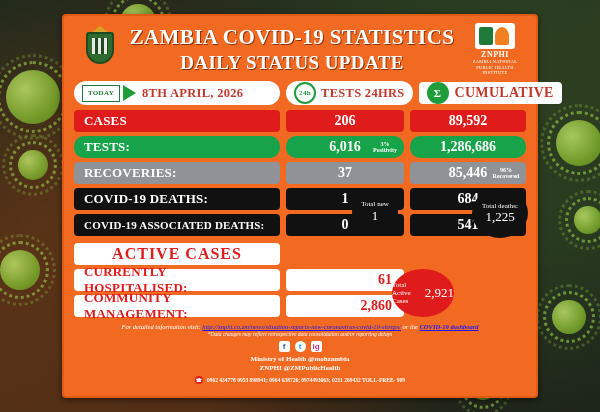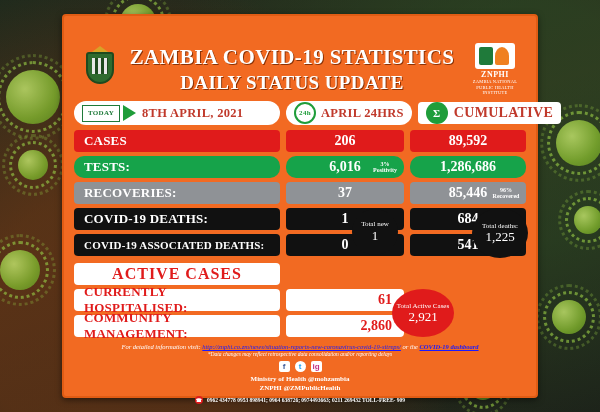--- a/index.html
+++ b/index.html
@@ -38,21 +38,21 @@
   .v7{ width:36px;height:36px; left:120px;top:4px;}
   .v8{ width:26px;height:26px; left:470px;top:374px;}
 
   
   .card {
     position:absolute; left:62px; top:14px; width:476px; height:384px;
     background:#f26a22;
     border:2px solid #e05c14;
     border-radius:4px;
     box-shadow:0 2px 6px rgba(0,0,0,.5);
-    padding:24px 10px;
+    padding:4px 10px;
   }
 
   
   .hdr { display:flex; align-items:center; justify-content:space-between; height:58px;}
   .crest{ width:40px; height:46px; position:relative; flex:0 0 40px; margin-left:6px;}
   .crest .shield{
     position:absolute; left:6px; top:6px; width:28px;height:32px;
     background:#2f6b2f; border:2px solid #1f4a1f;
     border-radius:3px 3px 14px 14px;
   }
@@ -178,21 +178,21 @@
     color:#e01b1b; font-weight:bold; font-size:16px; letter-spacing:1px;
     background:#fff; border-radius:4px; height:22px;
     display:flex;align-items:center; justify-content:center;
     width:206px; margin:7px 0 4px 0;
   }
   .active-row .lbl{ background:#fff; color:#e01b1b; justify-content:flex-end; padding-right:10px;}
   .active-row .mid{ background:#fff; color:#e01b1b; justify-content:flex-end; padding-right:12px;}
   .bub-active{
     position:absolute; width:62px;height:48px;border-radius:50%;
     background:#e01b1b;color:#fff;left:318px;top:0px;z-index:5;
-    display:flex;flex-direction:column;align-items:center;justify-content:center;
+    display:flex;flex-direction:row;align-items:center;justify-content:center;
     font-size:7px;line-height:1.15;
   }
   .bub-active .big{ font-size:13px; }
 
   
   .foot{ margin-top:6px; text-align:center; color:#fff; }
   .foot .l1{ font-size:6.5px; font-style:italic; }
   .foot .l1 a{ color:#1a1aff; text-decoration:underline; }
   .foot .l1 .db{ color:#1a1aff; text-decoration:underline; font-weight:bold;}
   .foot .l2{ font-size:5.5px; font-style:italic; color:#fff; margin-top:1px;}
@@ -241,27 +241,27 @@
       <div class="word">ZNPHI</div>
       <div class="sub">ZAMBIA NATIONAL
 PUBLIC HEALTH INSTITUTE</div>
     </div>
   </div>
 
   <div class="colhdr">
     <div class="pill date">
       <div class="todaybox">TODAY</div>
       <div class="playtri"></div>
-      <span>8TH APRIL, 2021</span>
+      <span>8TH APRIL, 2026</span>
     </div>
     <div class="pill p24">
       <div class="clock">
         <span>24h</span>
       </div>
-      <span>APRIL 24HRS</span>
+      <span>TESTS 24HRS</span>
     </div>
     <div class="pill cum">
       <div class="cumicon">Σ</div>
       <span>CUMULATIVE</span>
     </div>
   </div>
 
   <div class="rows">
 
     <div class="row">

